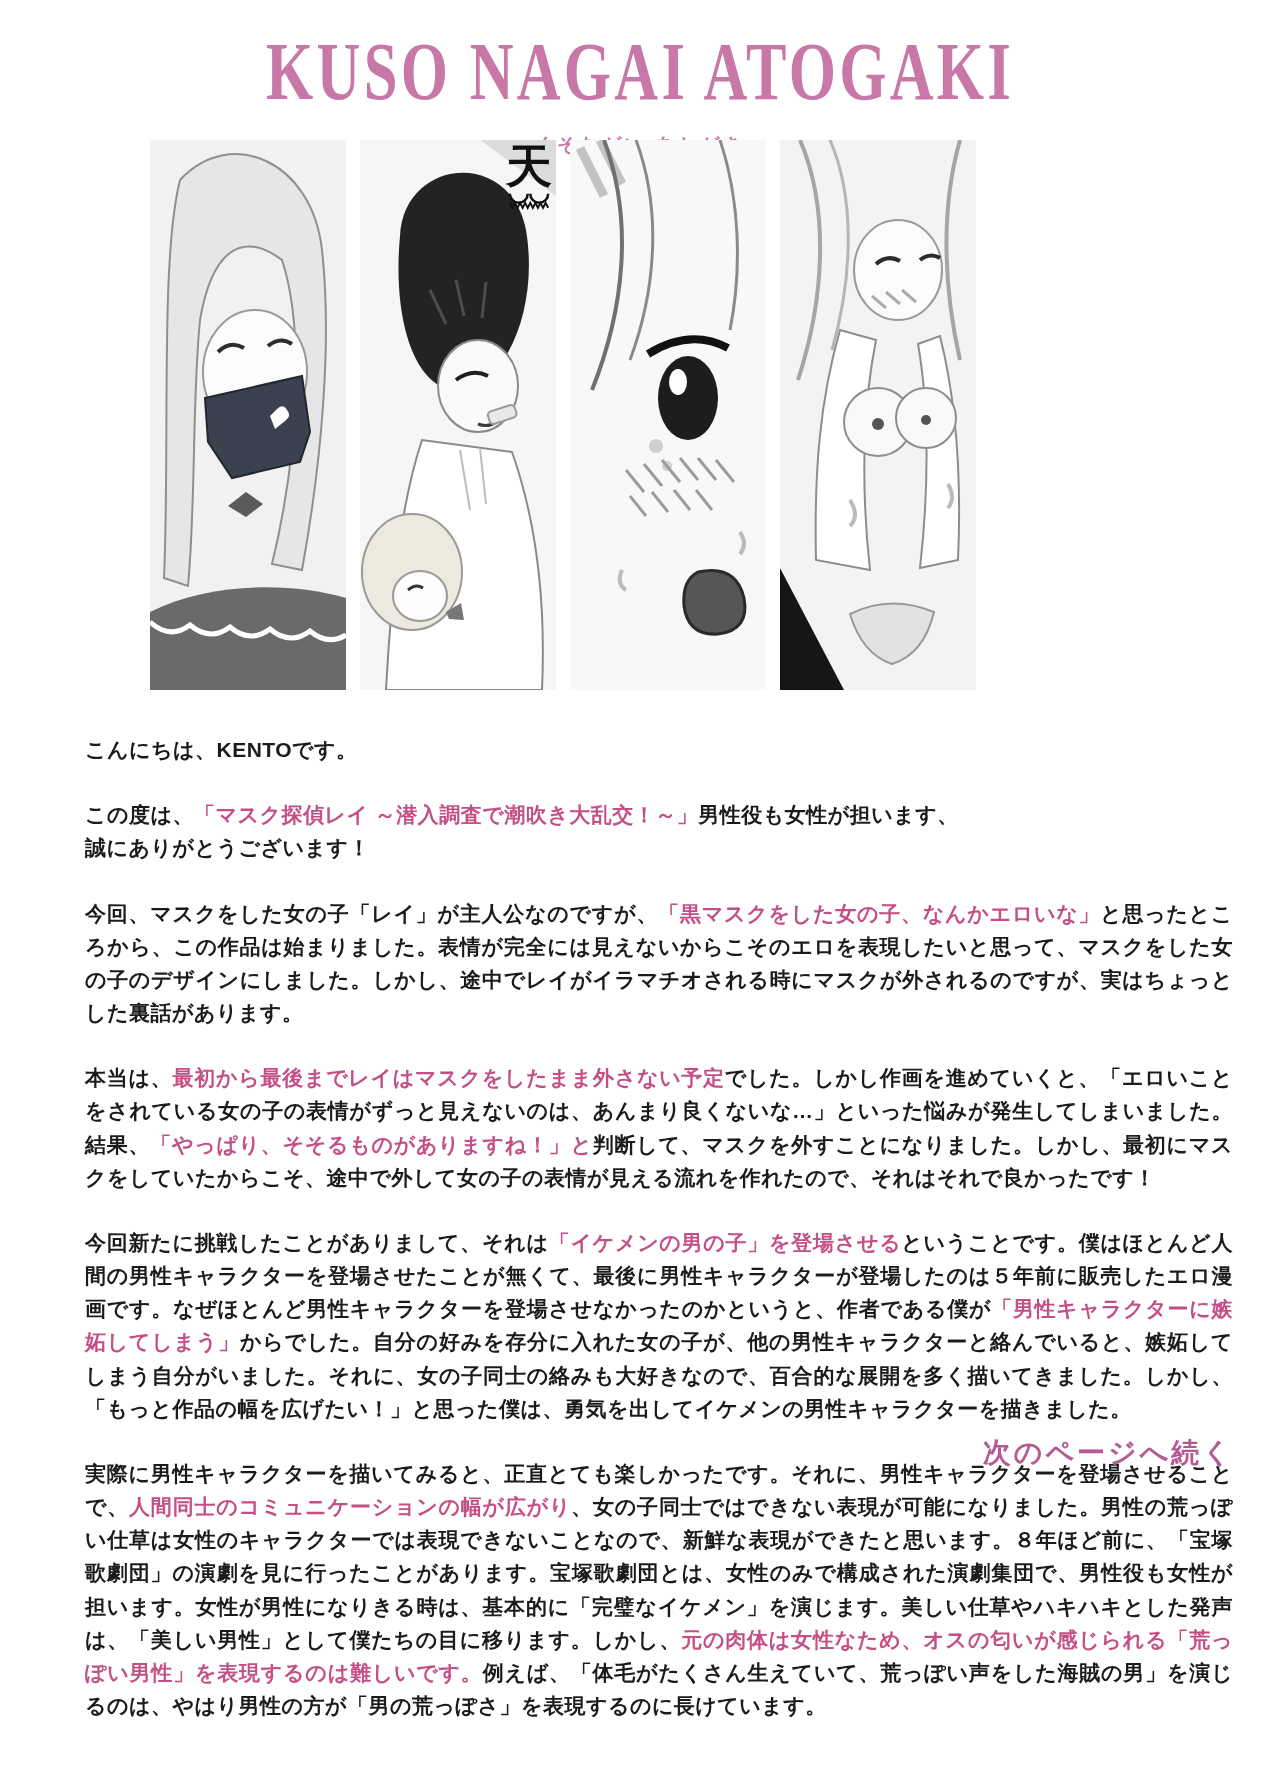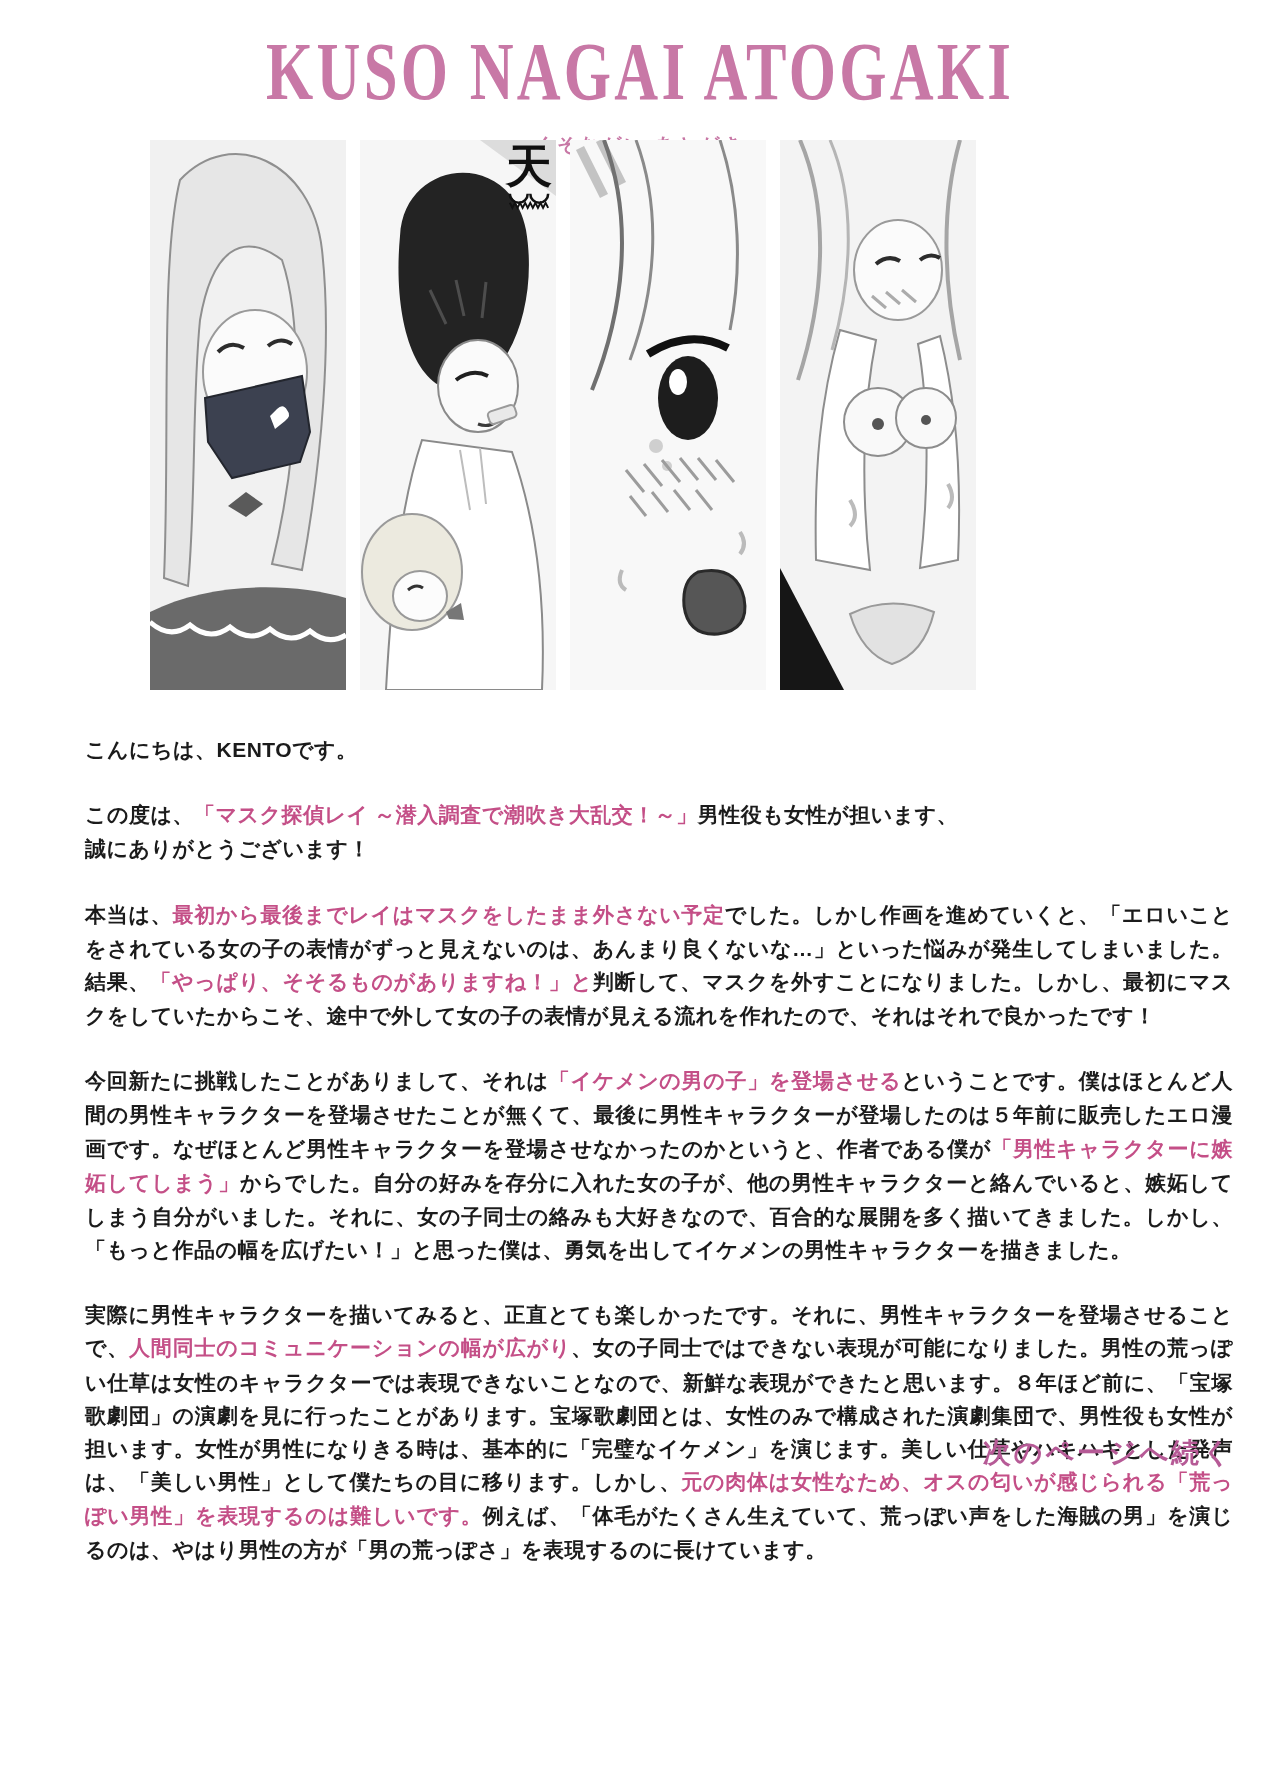--- a/index.html
+++ b/index.html
@@ -71,21 +71,21 @@
     font-size:21px;
     font-weight:700;
     line-height:1.58;
     letter-spacing:0.5px;
     text-align:justify;
     margin-bottom:32px;
     color:var(--text-black);
     margin-left:30px;
   }
   .para:last-child{margin-bottom:0;}
-  .hl{color:var(--text-pink);font-family:Liberation Serif, serif;}
+  .hl{color:var(--text-pink);}
 
   
   .continue{
     position:absolute;right:46px;bottom:16px;
     font-size:28px;font-weight:700;letter-spacing:3px;
     color:var(--continue-pink);
   }
 </style>
 </head>
 <body>
@@ -178,20 +178,21 @@
         <path d="M70,474 q40,-20 84,-2 q-10,42 -42,52 q-30,-10 -42,-50 z" fill="#e2e2e2" stroke="#9a9a9a" stroke-width="2"></path>
         <path d="M0,428 L64,550 L0,550 Z" fill="#161616"></path>
       </svg>
     </div>
 
   </div>
 
   <div class="afterword">
       <p class="para"><span>こんにちは、KENTOです。</span></p>
       <p class="para"><span>この度は、</span><span class="hl">「マスク探偵レイ ～潜入調査で潮吹き大乱交！～」</span><span>男性役も女性が担います、</span><br><span>誠にありがとうございます！</span></p>
+      <p class="para"><span>今回、マスクをした女の子「レイ」が主人公なのですが、</span><span class="hl">「黒マスクをした女の子、なんかエロいな」</span><span>と思ったところから、この作品は始まりました。表情が完全には見えないからこそのエロを表現したいと思って、マスクをした女の子のデザインにしました。しかし、途中でレイがイラマチオされる時にマスクが外されるのですが、実はちょっとした裏話があります。</span></p>
       <p class="para"><span>本当は、</span><span class="hl">最初から最後までレイはマスクをしたまま外さない予定</span><span>でした。しかし作画を進めていくと、「エロいことをされている女の子の表情がずっと見えないのは、あんまり良くないな…」といった悩みが発生してしまいました。結果、</span><span class="hl">「やっぱり、そそるものがありますね！」と</span><span>判断して、マスクを外すことになりました。しかし、最初にマスクをしていたからこそ、途中で外して女の子の表情が見える流れを作れたので、それはそれで良かったです！</span></p>
       <p class="para"><span>今回新たに挑戦したことがありまして、それは</span><span class="hl">「イケメンの男の子」を登場させる</span><span>ということです。僕はほとんど人間の男性キャラクターを登場させたことが無くて、最後に男性キャラクターが登場したのは５年前に販売したエロ漫画です。なぜほとんど男性キャラクターを登場させなかったのかというと、作者である僕が</span><span class="hl">「男性キャラクターに嫉妬してしまう」</span><span>からでした。自分の好みを存分に入れた女の子が、他の男性キャラクターと絡んでいると、嫉妬してしまう自分がいました。それに、女の子同士の絡みも大好きなので、百合的な展開を多く描いてきました。しかし、「もっと作品の幅を広げたい！」と思った僕は、勇気を出してイケメンの男性キャラクターを描きました。</span></p>
       <p class="para"><span>実際に男性キャラクターを描いてみると、正直とても楽しかったです。それに、男性キャラクターを登場させることで、</span><span class="hl">人間同士のコミュニケーションの幅が広がり</span><span>、女の子同士ではできない表現が可能になりました。男性の荒っぽい仕草は女性のキャラクターでは表現できないことなので、新鮮な表現ができたと思います。８年ほど前に、「宝塚歌劇団」の演劇を見に行ったことがあります。宝塚歌劇団とは、女性のみで構成された演劇集団で、男性役も女性が担います。女性が男性になりきる時は、基本的に「完璧なイケメン」を演じます。美しい仕草やハキハキとした発声は、「美しい男性」として僕たちの目に移ります。しかし、</span><span class="hl">元の肉体は女性なため、オスの匂いが感じられる「荒っぽい男性」を表現するのは難しいです。</span><span>例えば、「体毛がたくさん生えていて、荒っぽい声をした海賊の男」を演じるのは、やはり男性の方が「男の荒っぽさ」を表現するのに長けています。</span></p>
     </div>
 
   <div class="continue">次のページへ続く</div>
 
 </div>
 
 </body></html>

